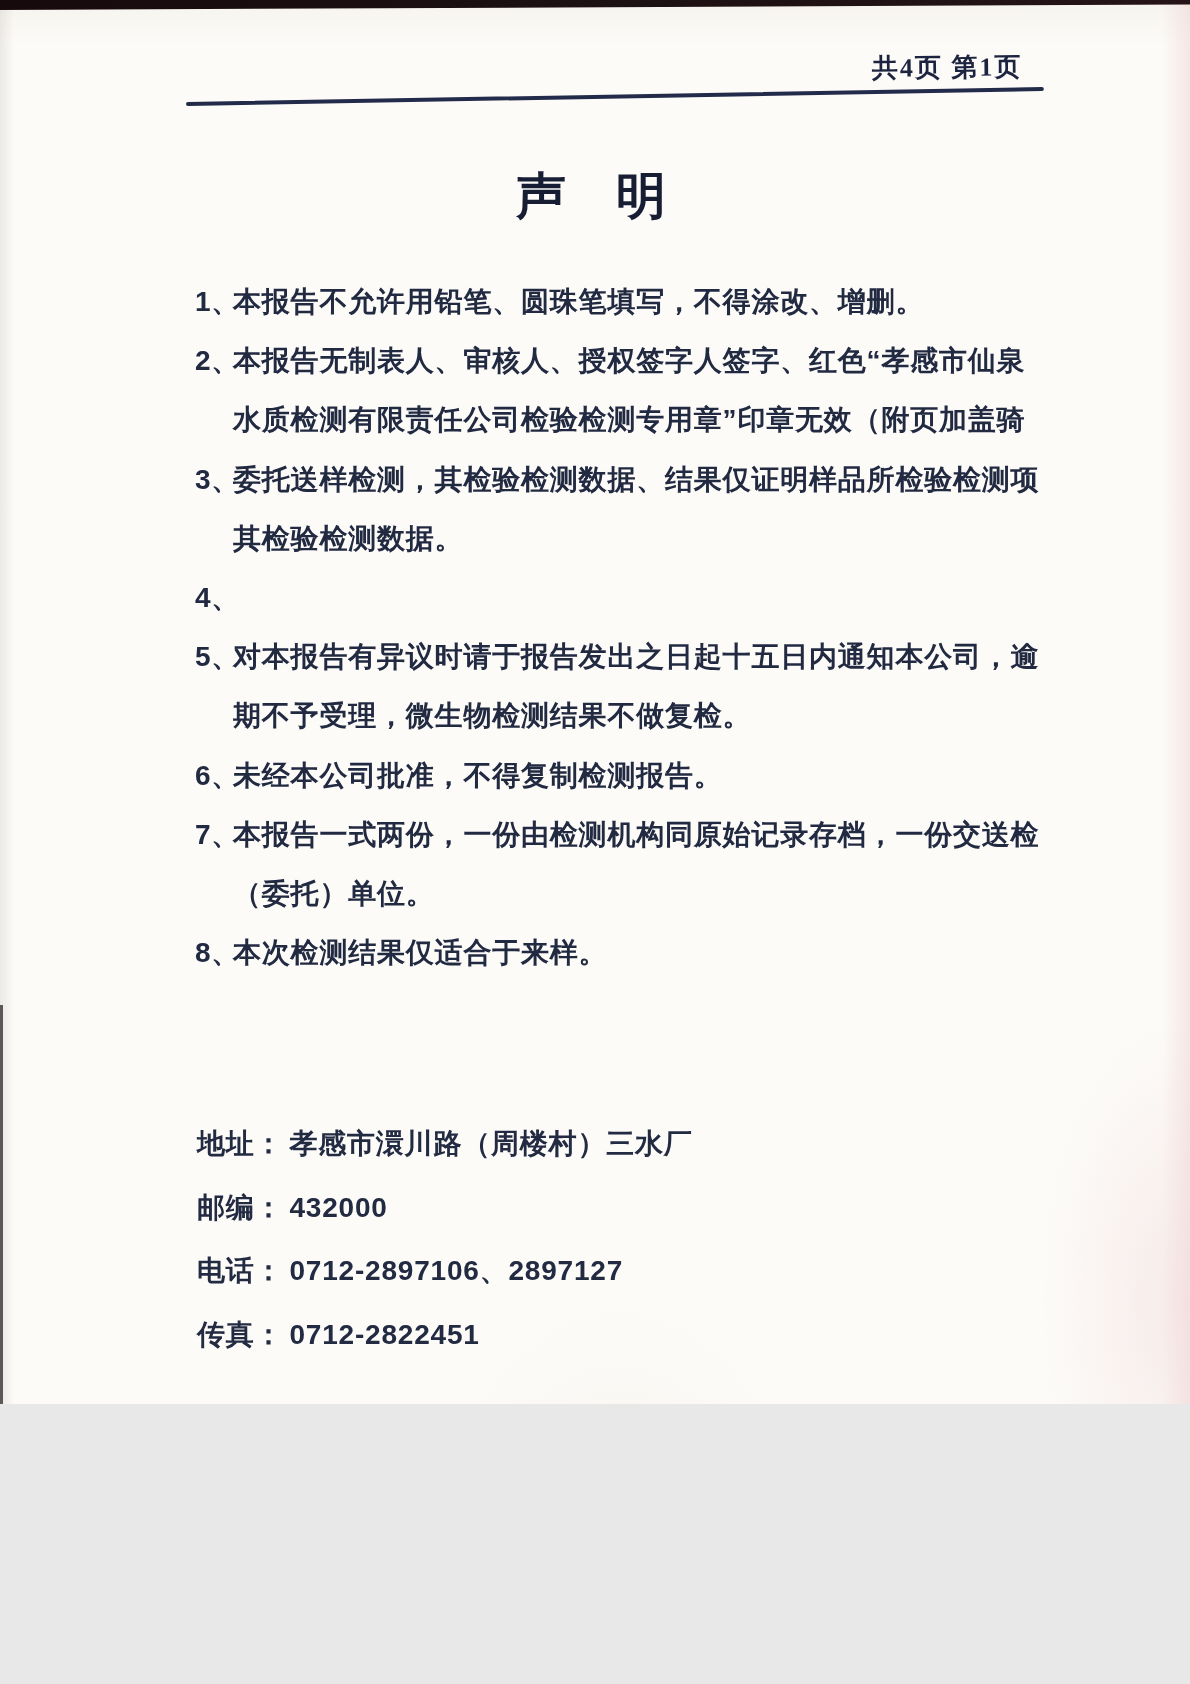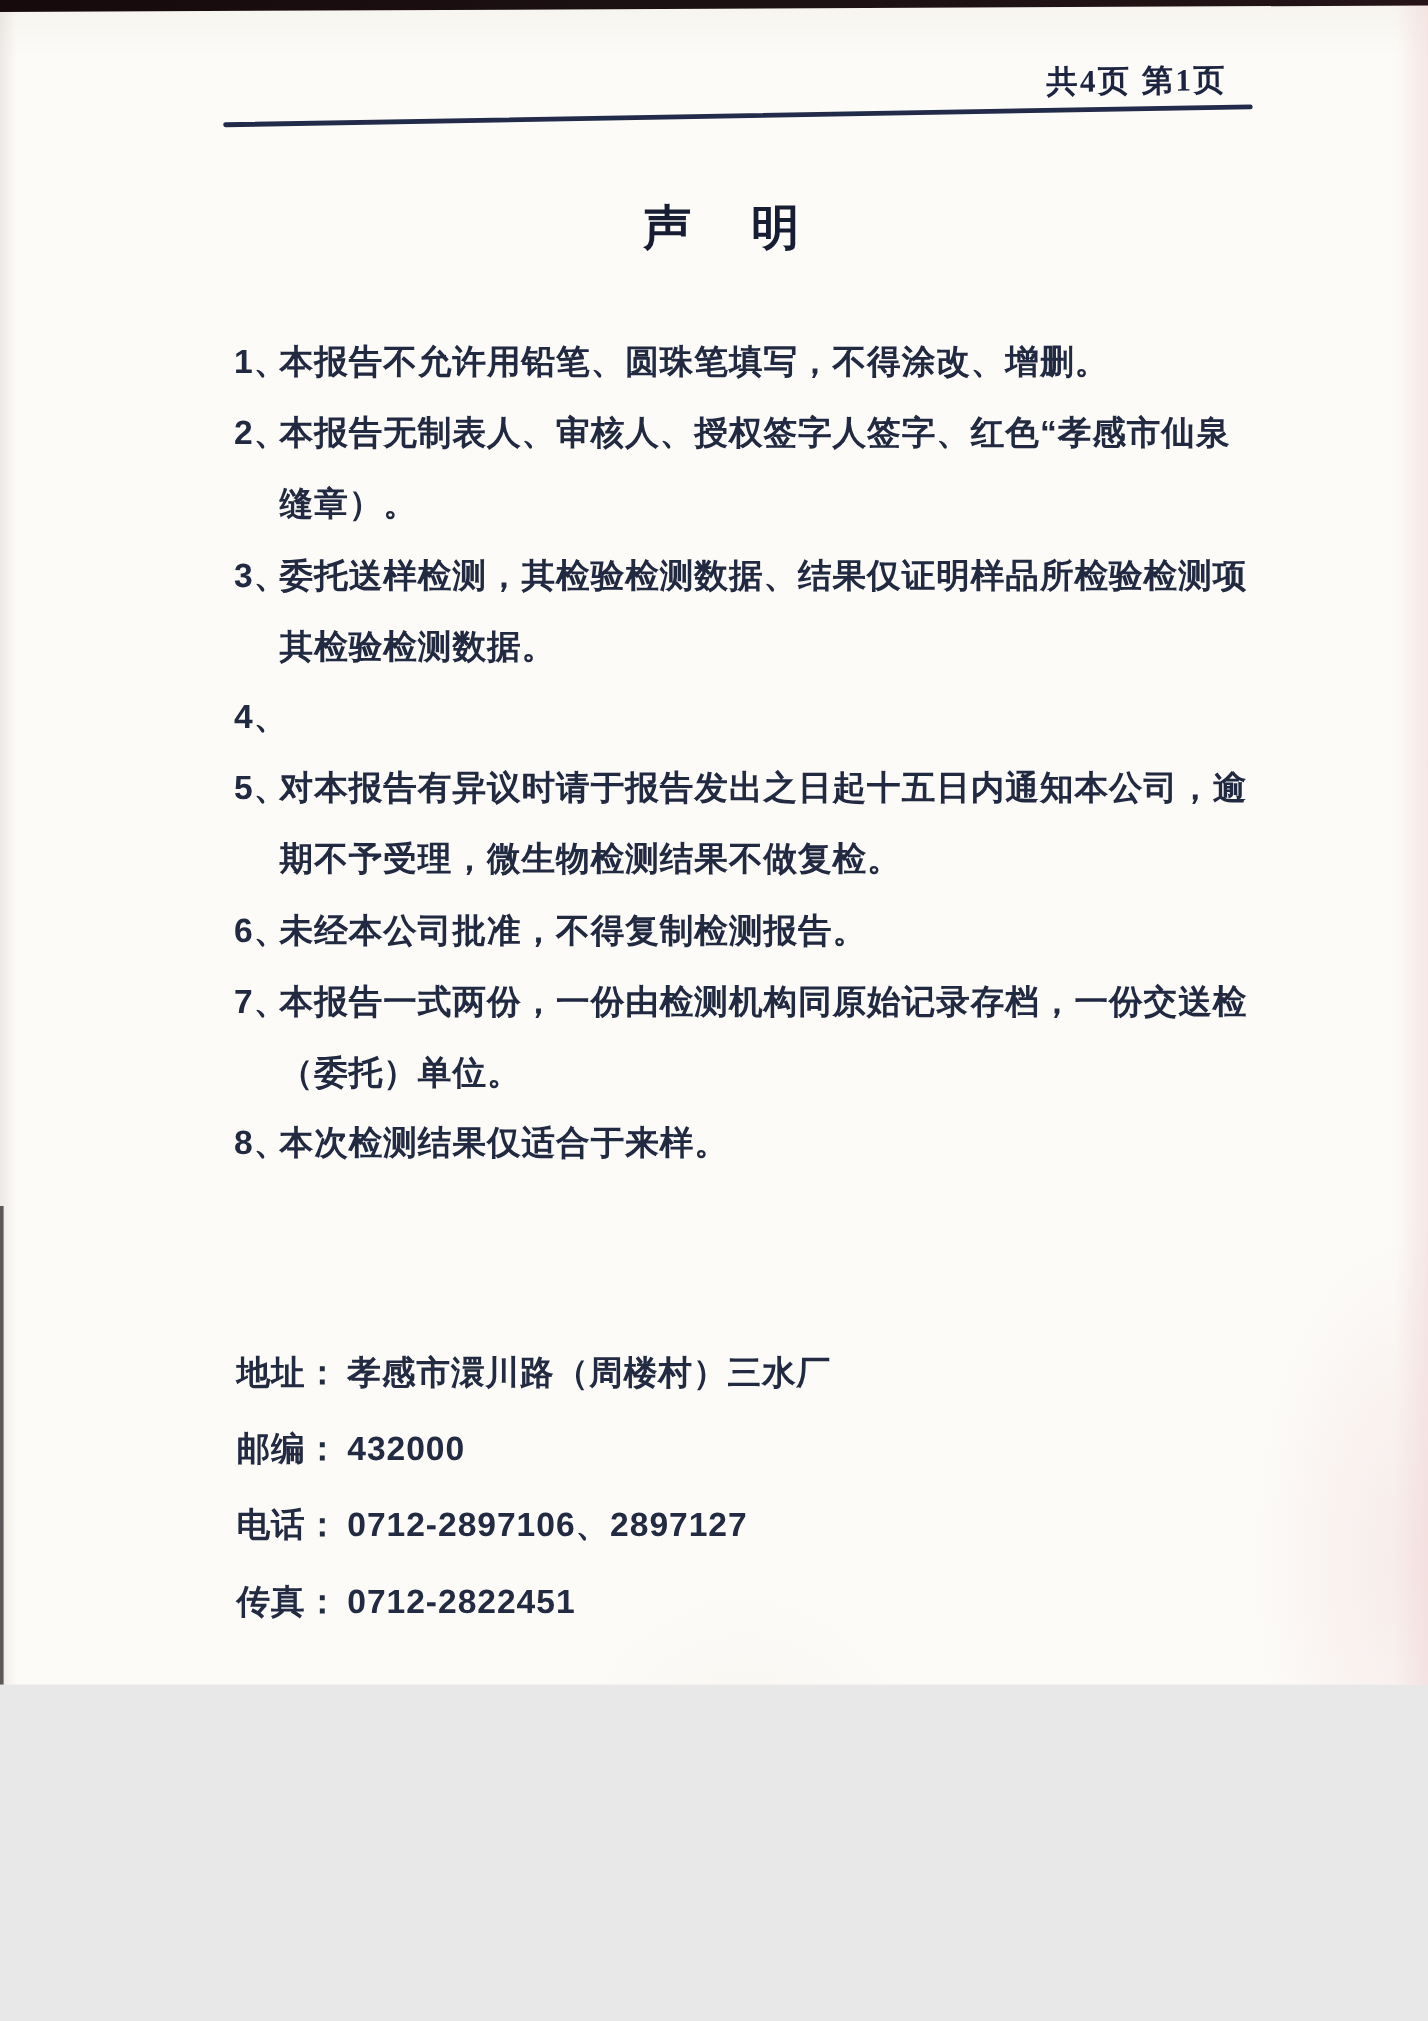--- a/index.html
+++ b/index.html
@@ -35,22 +35,22 @@
     letter-spacing:2px; white-space:nowrap;
     transform:rotate(-0.6deg);
   }
   .header-rule {
     position:absolute; left:186px; top:102px; width:858px; height:4px;
     background:#222b49; border-radius:2px;
     transform:rotate(-1deg); transform-origin:left center;
   }
   
   .title {
-    position:absolute; top:166px; left:536px;
-    font-size:40px; font-weight:800; color:#171d33;
+    position:absolute; top:166px; left:516px;
+    font-size:50px; font-weight:800; color:#171d33;
     letter-spacing:50px; white-space:nowrap; line-height:1.2;
   }
   
   .statement {
     position:absolute; left:195px; top:272px; width:835px;
   }
   .s-line {
     display:flex; align-items:baseline;
     height:59.2px; line-height:59.2px;
     font-size:28px; font-weight:600; color:#222a42;
@@ -86,21 +86,21 @@
     <div class="s-line">
       <span class="s-num">1、</span>
       <span class="s-text">本报告不允许用铅笔、圆珠笔填写，不得涂改、增删。</span>
     </div>
     <div class="s-line">
       <span class="s-num">2、</span>
       <span class="s-text">本报告无制表人、审核人、授权签字人签字、红色“孝感市仙泉</span>
     </div>
     <div class="s-line">
       <span class="s-num"></span>
-      <span class="s-text">缝章）。</span>
+      <span class="s-text">水质检测有限责任公司检验检测专用章”印章无效（附页加盖骑</span>
     </div>
     <div class="s-line">
       <span class="s-num">3、</span>
       <span class="s-text">委托送样检测，其检验检测数据、结果仅证明样品所检验检测项</span>
     </div>
     <div class="s-line">
       <span class="s-num"></span>
       <span class="s-text">其检验检测数据。</span>
     </div>
     <div class="s-line">

